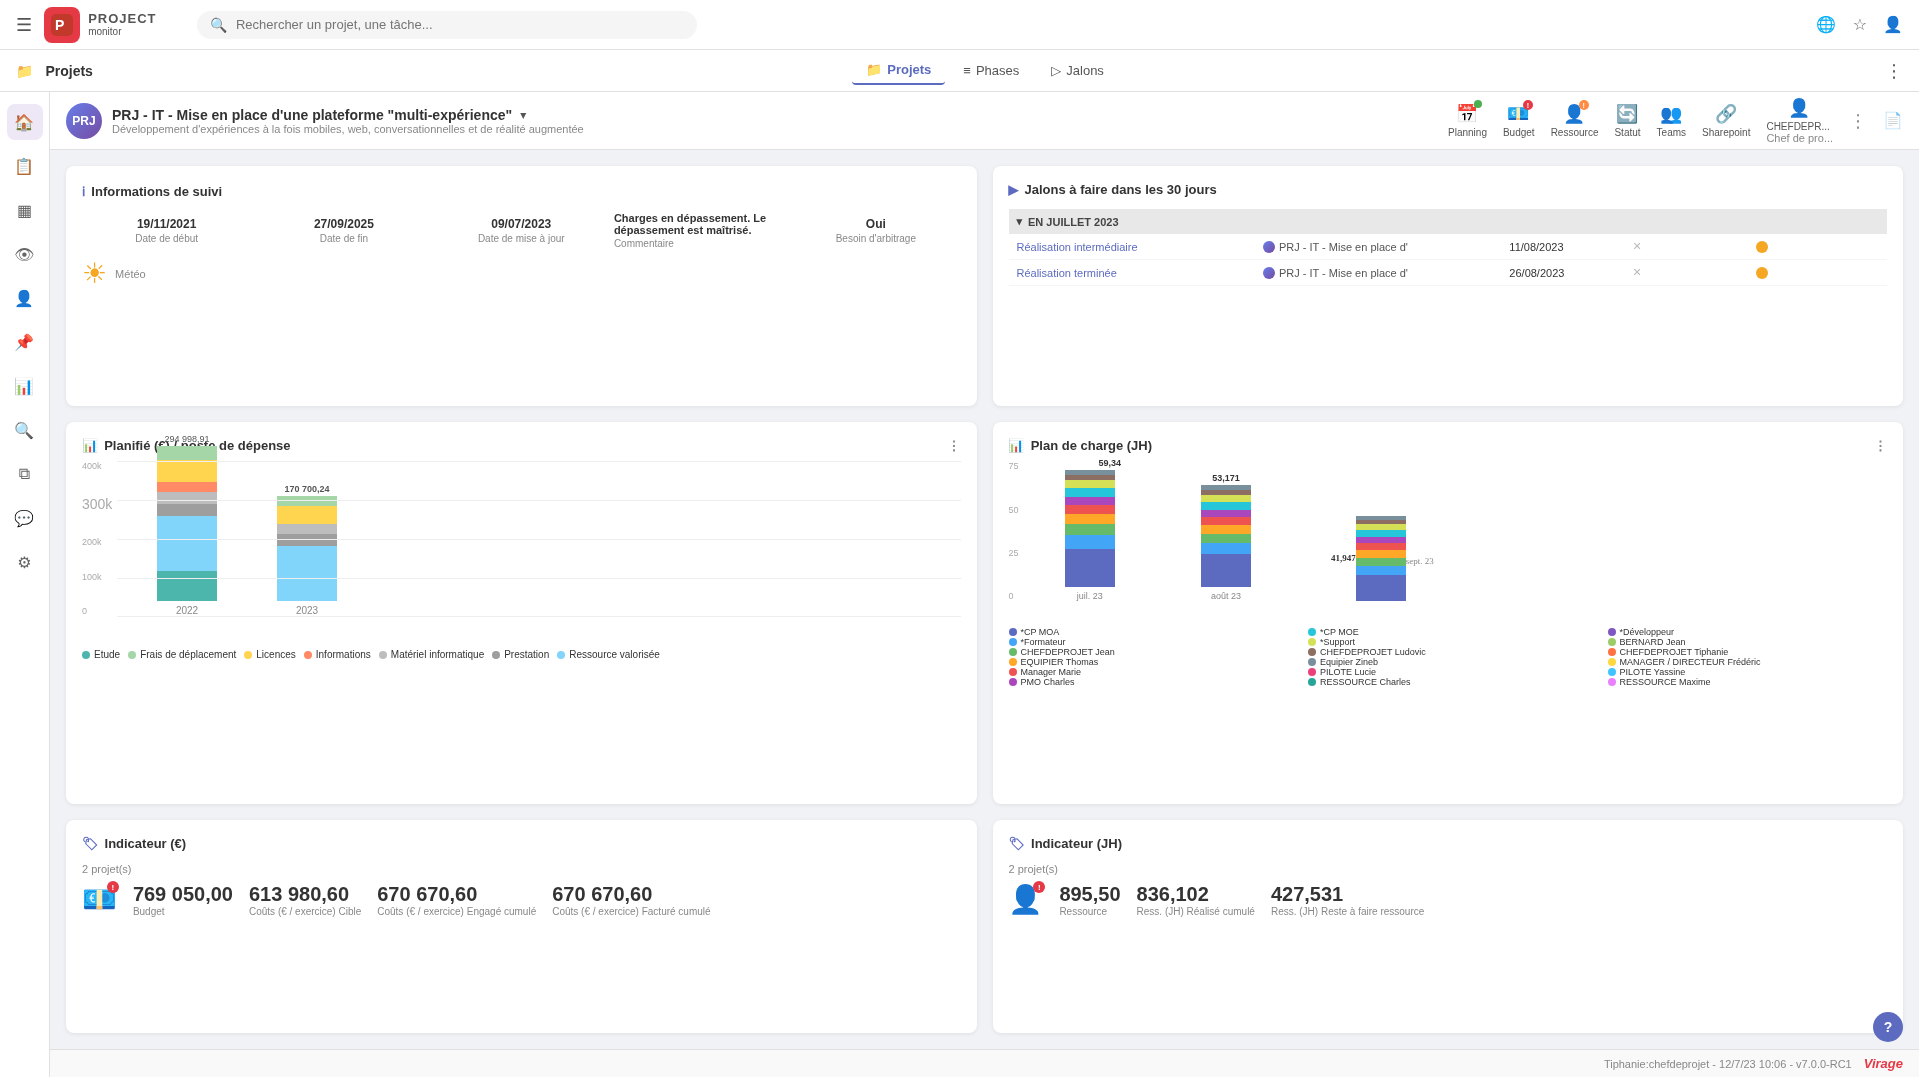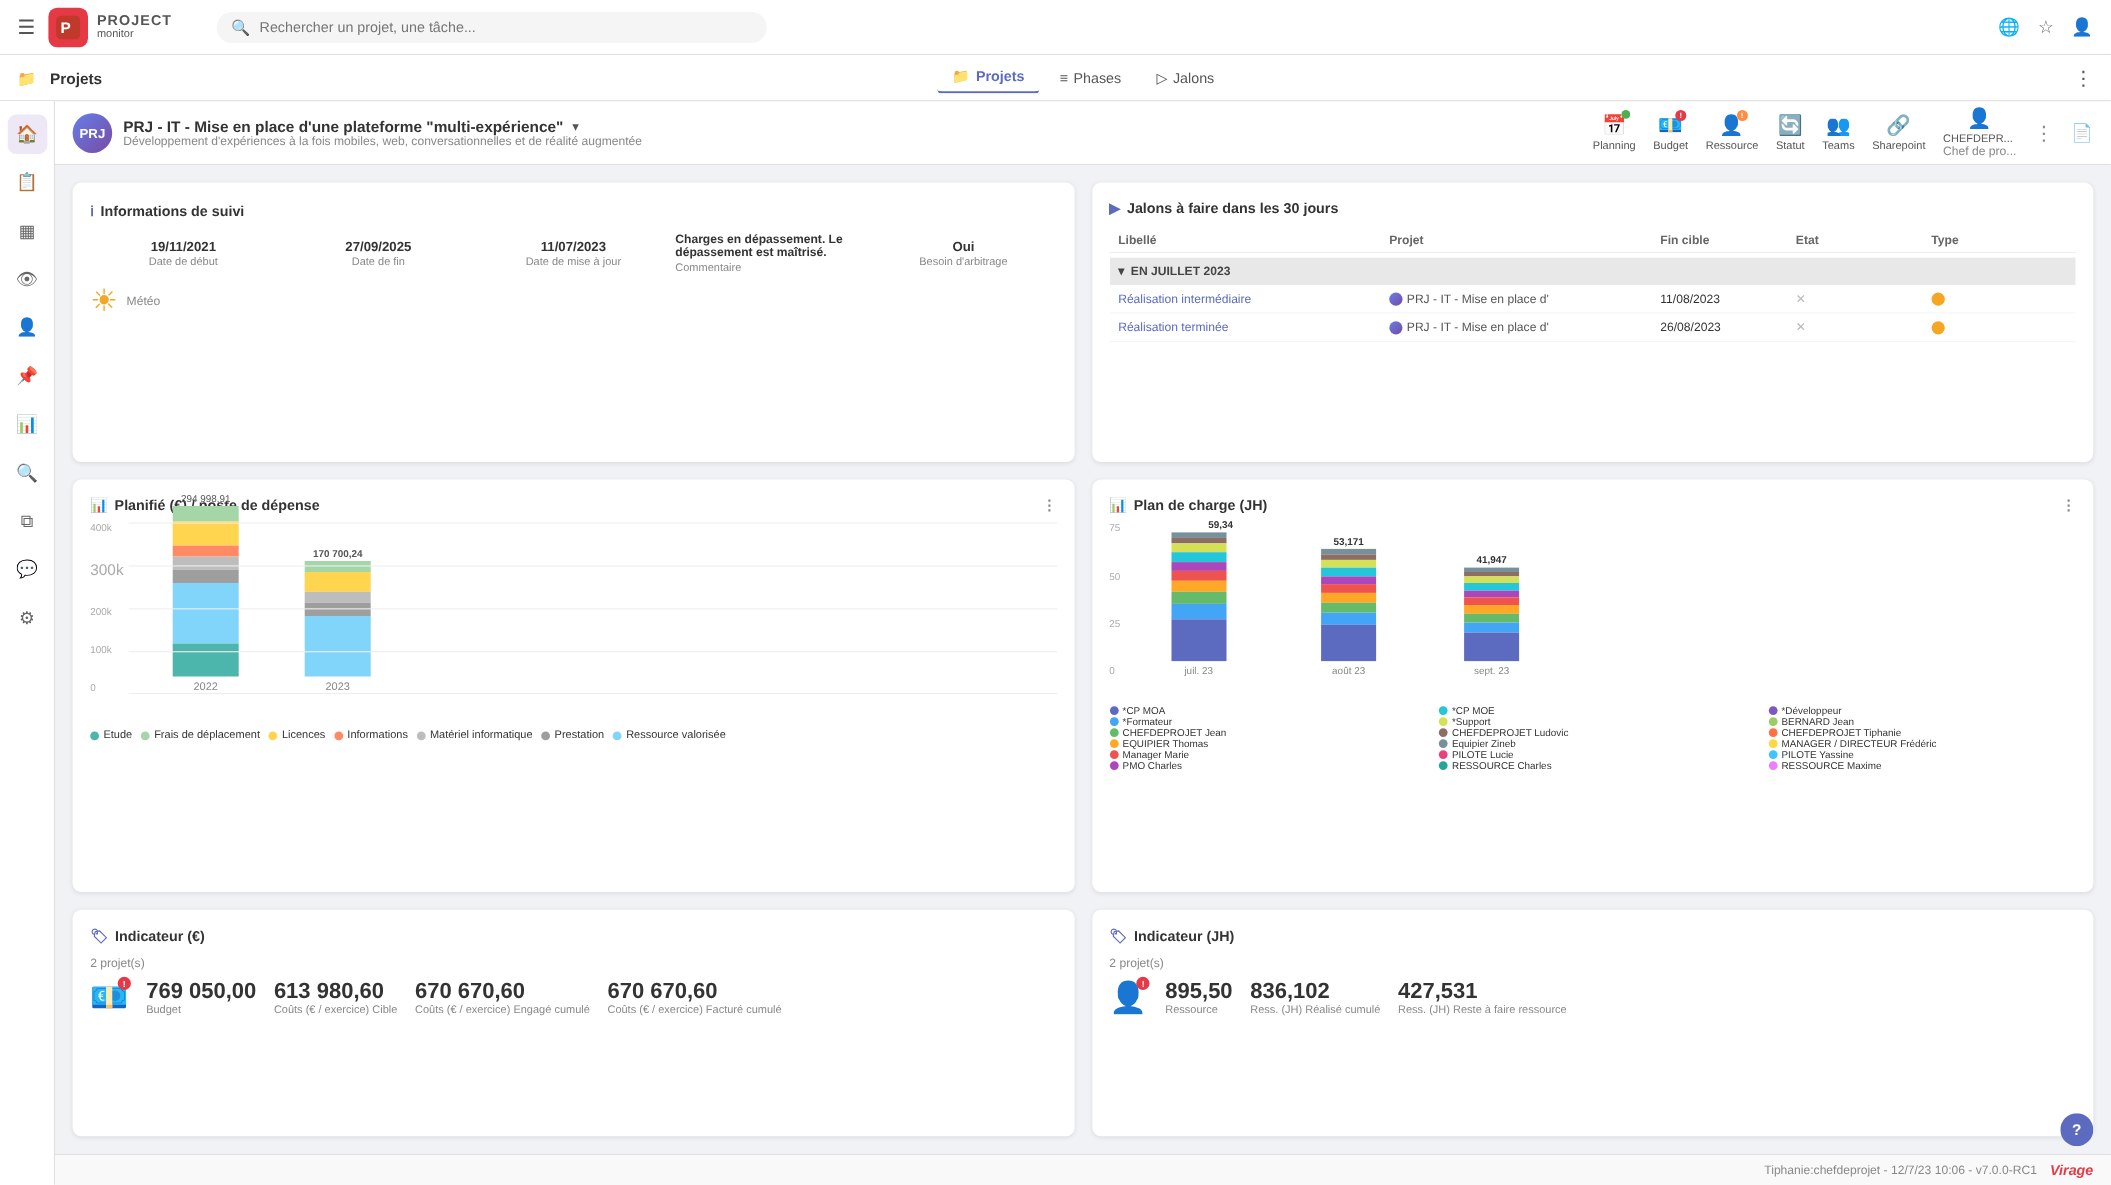--- a/index.html
+++ b/index.html
@@ -376,21 +376,21 @@
     <div class="info-grid">
       <div class="info-item">
         <div class="info-value">19/11/2021</div>
         <div class="info-label">Date de début</div>
       </div>
       <div class="info-item">
         <div class="info-value">27/09/2025</div>
         <div class="info-label">Date de fin</div>
       </div>
       <div class="info-item">
-        <div class="info-value">11/07/2023</div>
+        <div class="info-value">09/07/2023</div>
         <div class="info-label">Date de mise à jour</div>
       </div>
       <div class="info-item" style="text-align:left;">
         <div class="info-value" style="font-size:11px;">Charges en dépassement. Le dépassement est maîtrisé.</div>
         <div class="info-label">Commentaire</div>
       </div>
       <div class="info-item">
         <div class="info-value">Oui</div>
         <div class="info-label">Besoin d'arbitrage</div>
       </div>
@@ -398,27 +398,20 @@
     <div style="display:flex; align-items:center; gap:8px; margin-top:8px;">
       <span style="font-size:28px; color:#f5a623;">☀</span>
       <span style="font-size:11px; color:#888;">Météo</span>
     </div>
   </div>
 
   <div class="card" style="grid-column:2; grid-row:1;">
     <div class="card-title">
       <span style="color:#5c6bc0;">▶</span>
       <span>Jalons à faire dans les 30 jours</span>
-    </div>
-    <div class="milestone-header">
-      <span>Libellé</span>
-      <span>Projet</span>
-      <span>Fin cible</span>
-      <span>Etat</span>
-      <span>Type</span>
     </div>
     <div class="milestones-scroll">
       <div class="milestone-group">
         <span>▾</span>
         <span>EN JUILLET 2023</span>
       </div>
       <div class="milestone-row">
         <span class="milestone-name">Réalisation intermédiaire</span>
         <div class="milestone-proj">
           <span class="proj-dot"></span>
@@ -577,21 +570,21 @@
             <div style="height:8px;background:#ef5350;"></div>
             <div style="height:7px;background:#ab47bc;"></div>
             <div style="height:8px;background:#26c6da;"></div>
             <div style="height:7px;background:#d4e157;"></div>
             <div style="height:5px;background:#8d6e63;"></div>
             <div style="height:5px;background:#78909c;"></div>
           </div>
           <span style="font-size:9px;color:#888;margin-top:4px;">août 23</span>
         </div>
 
-        <div style="display:flex;flex-direction:column;align-items:center;">
+        <div style="display:flex;flex-direction:row;align-items:center;font-family:Liberation Serif, serif;">
           <span style="font-size:9px;font-weight:700;color:#333;margin-bottom:2px;">41,947</span>
           <div style="width:50px;display:flex;flex-direction:column-reverse;">
             <div style="height:26px;background:#5c6bc0;"></div>
             <div style="height:9px;background:#42a5f5;"></div>
             <div style="height:8px;background:#66bb6a;"></div>
             <div style="height:8px;background:#ffa726;"></div>
             <div style="height:7px;background:#ef5350;"></div>
             <div style="height:6px;background:#ab47bc;"></div>
             <div style="height:7px;background:#26c6da;"></div>
             <div style="height:6px;background:#d4e157;"></div>

